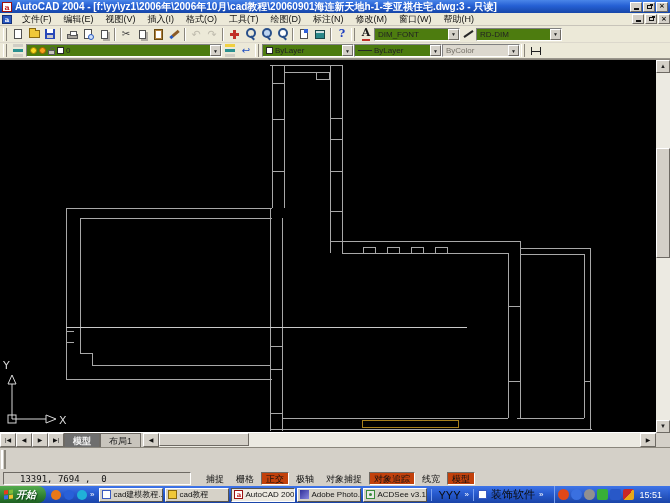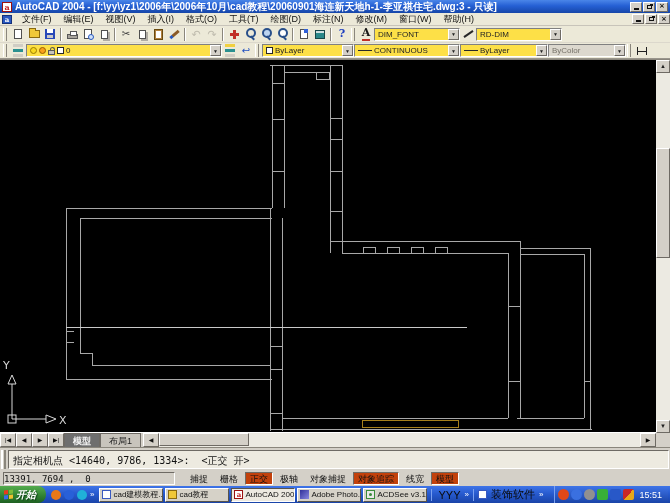--- a/index.html
+++ b/index.html
@@ -72,21 +72,21 @@
   .i-layprev{font:10px/12px "DejaVu Sans";color:#2050c0;}
   .i-bulb{width:7px;height:7px;border-radius:50%;background:#f8d820;border:1px solid #9a7d00;}
   .i-sun{width:7px;height:7px;border-radius:50%;background:#f8a01c;border:1px solid #9a5d00;}
   .i-lock{width:7px;height:5px;background:#c8c4bc;border:1px solid #585858;position:relative;margin-top:3px;}
   .i-lock::before{content:"";position:absolute;top:-4px;left:1px;width:3px;height:3px;border:1px solid #585858;border-bottom:none;border-radius:3px 3px 0 0;}
   .i-swatch{width:7px;height:7px;background:#fff;border:1px solid #282828;}
   .i-line{width:14px;height:1px;background:#282828;}
   .i-dimlin{width:10px;height:8px;border-left:1px solid #202020;border-right:1px solid #202020;
     background:linear-gradient(transparent 45%,#202020 45%,#202020 58%,transparent 58%);}
 
-  .combo{height:13px;background:#fde047;border:1px solid;border-color:#808080 #fff #fff #808080;
+  .combo{height:13px;background:#4d7c0f;border:1px solid;border-color:#808080 #fff #fff #808080;
     display:flex;align-items:center;font-size:8px;color:#222;padding-left:3px;gap:2px;white-space:nowrap;overflow:hidden;}
   .combo .arrow{margin-left:auto;width:11px;height:11px;background:#D4D0C8;border:1px solid;
     border-color:#fff #6e6a64 #6e6a64 #fff;display:flex;align-items:center;justify-content:center;
     font-size:5px;color:#202020;flex:0 0 11px;}
   .combo.dis{background:#DCD8CE;color:#77736a;}
 
   
   .canvas{flex:0 0 373px;height:373px;position:relative;background:#000;border-top:1px solid #8a867c;}
   .canvas svg{position:absolute;left:0;top:0;}
   .vscroll{position:absolute;right:0;top:0;width:14px;height:373px;background:#ECEAE2;display:flex;flex-direction:column;}
@@ -108,22 +108,22 @@
 
   
   .cmd{flex:0 0 23px;height:23px;background:#D4D0C8;display:flex;align-items:stretch;padding:2px 1px 1px 1px;border-top:1px solid #8a867c;}
   .cmdgrip{width:5px;border-left:2px solid #fff;border-right:2px solid #8a867c;margin-right:2px;}
   .cmdbox{flex:1;background:#EDEAE0;border:1px solid;border-color:#6e6a64 #fff #fff #6e6a64;
     font-family:"DejaVu Sans Mono","DejaVu Sans",monospace;font-size:10px;color:#111;
     padding:3px 2px 0 4px;white-space:pre;overflow:hidden;}
 
   
   .status{flex:0 0 16px;height:16px;background:#D4D0C8;display:flex;align-items:center;padding:0 3px;gap:2px;}
-  .coords{width:172px;height:13px;border:1px solid;border-color:#6e6a64 #fff #fff #6e6a64;
-    font-family:"DejaVu Sans Mono",monospace;font-size:9px;color:#111;line-height:12px;padding-left:0;white-space:pre;}
+  .coords{width:188px;height:13px;border:1px solid;border-color:#6e6a64 #fff #fff #6e6a64;
+    font-family:"DejaVu Sans Mono",monospace;font-size:9px;color:#111;line-height:12px;padding-left:16px;white-space:pre;}
   .modes{display:flex;margin-left:8px;gap:2px;}
   .mode{height:13px;line-height:12px;padding:0 4px;color:#111;border:1px solid transparent;}
   .mode.on{border:1px solid;border-color:#6e6a64 #fff #fff #6e6a64;background:#c2410c;}
 
   
   .taskbar{flex:0 0 17px;height:17px;background:linear-gradient(180deg,#3E74E8 0%,#2558CC 50%,#1A44A8 100%);
     display:flex;align-items:center;gap:2px;padding-right:2px;color:#fff;}
   .startbtn{height:17px;padding:0 10px 0 4px;background:linear-gradient(180deg,#55AC4E 0%,#2F8030 60%,#1F6022 100%);
     border-radius:0 8px 8px 0;display:flex;align-items:center;gap:3px;font:bold italic 10px "DejaVu Sans";color:#fff;
     text-shadow:1px 1px 1px #10401a;}
@@ -294,25 +294,20 @@
       </span>
     <span class="tbi">
         <span class="i-layprev">↩</span>
       </span>
     <span class="grip"></span>
     <span class="combo" style="width:92px">
       <span class="i-swatch"></span>
       <span>ByLayer</span>
       <span class="arrow">▼</span>
     </span>
-    <span class="combo" style="width:106px">
-      <span class="i-line"></span>
-      <span>CONTINUOUS</span>
-      <span class="arrow">▼</span>
-    </span>
     <span class="combo" style="width:88px">
       <span class="i-line"></span>
       <span>ByLayer</span>
       <span class="arrow">▼</span>
     </span>
     <span class="combo dis" style="width:78px">
       <span>ByColor</span>
       <span class="arrow">▼</span>
     </span>
     <span class="grip"></span>
@@ -363,21 +358,20 @@
       <span class="htrack">
           <span class="hthumb"></span>
         </span>
       <span class="tnav">▶</span>
     </span>
     <span class="corner"></span>
   </div>
 
   <div class="cmd">
     <span class="cmdgrip"></span>
-    <div class="cmdbox">指定相机点 &lt;14640, 9786, 1334&gt;:  &lt;正交 开&gt;</div>
   </div>
 
   <div class="status">
     <span class="coords">13391, 7694 ,  0</span>
     <span class="modes">
       <span class="mode">捕捉</span>
       <span class="mode">栅格</span>
       <span class="mode on">正交</span>
       <span class="mode">极轴</span>
       <span class="mode">对象捕捉</span>

